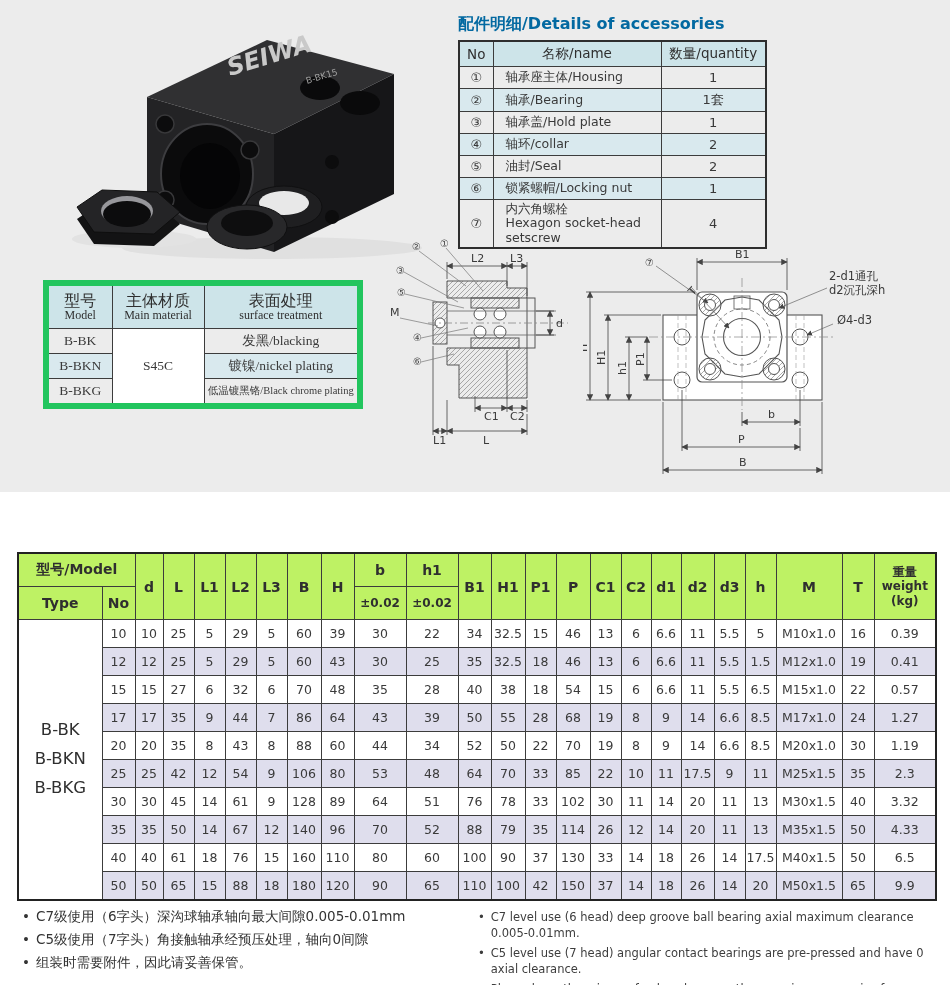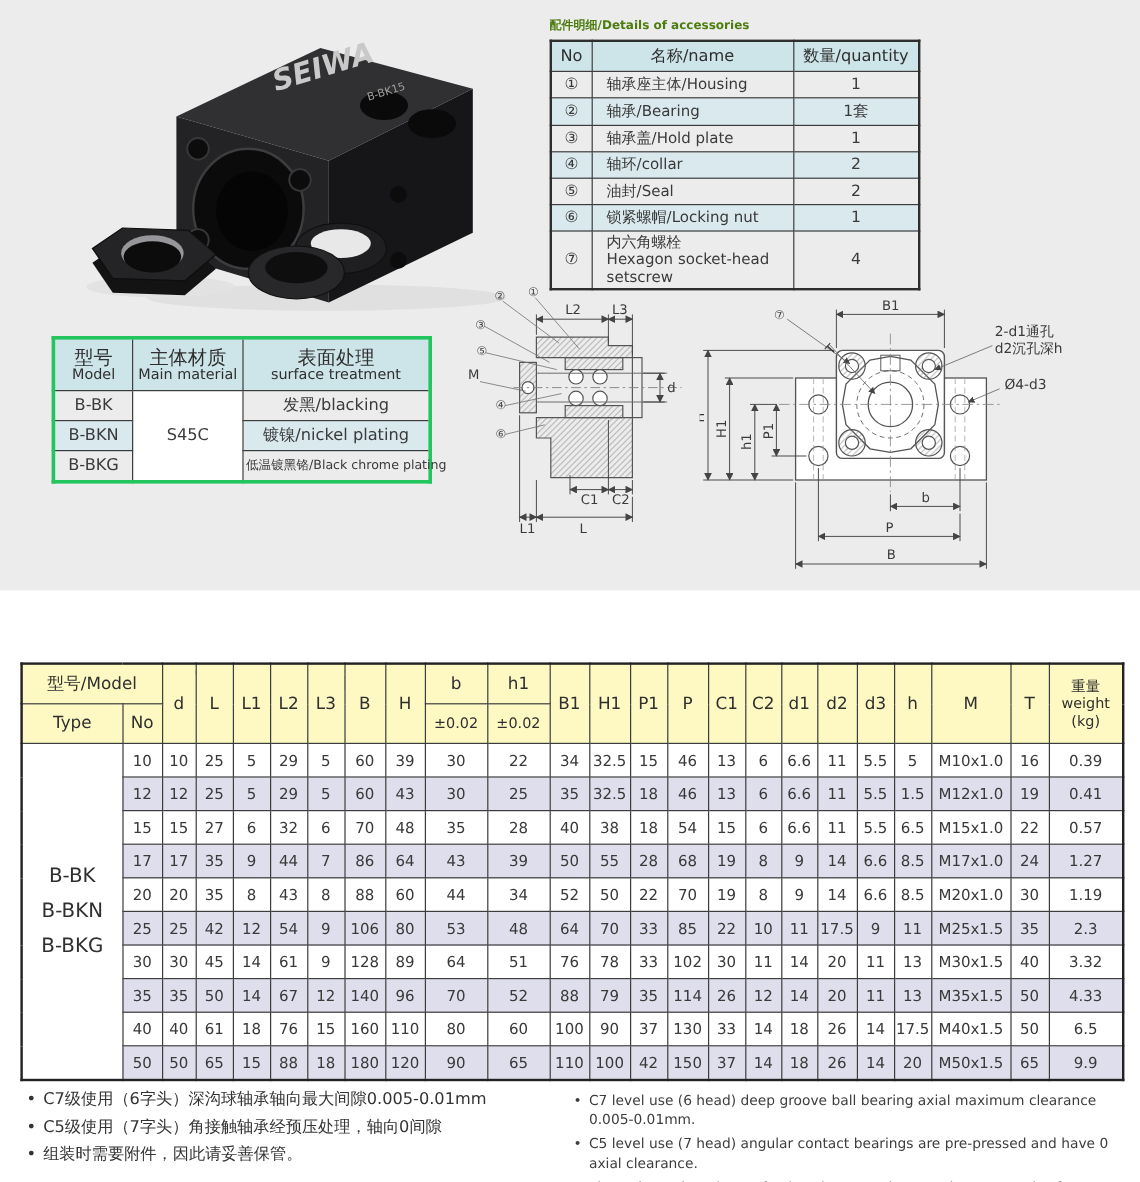--- a/index.html
+++ b/index.html
@@ -8,31 +8,31 @@
     font-family:"DejaVu Sans","Liberation Sans",sans-serif;color:#2f2f2f;
     -webkit-font-smoothing:antialiased;
   }
   .top-section{position:absolute;left:0;top:0;width:950px;height:492px;background:#ececec;}
 
   
   .photo{position:absolute;left:22px;top:2px;}
 
   
   .acc-block{position:absolute;left:458px;top:14px;width:312px;}
-  .acc-title{font-size:10px;font-weight:bold;color:#4d7c0f;margin-bottom:5px;}
+  .acc-title{font-size:16px;font-weight:bold;color:#0369a1;margin-bottom:5px;}
   table{border-collapse:collapse;}
   .acc-table{width:307px;border:2px solid #2e2e2e;table-layout:fixed;}
   .acc-table th,.acc-table td{border:1px solid #3c3c3c;text-align:center;font-size:13px;padding:2px 2px;}
   .acc-table th{background:#cde4e9;font-weight:normal;font-size:13.5px;height:20px;}
   .acc-table td{height:17px;color:#3a3a3a;}
   .acc-table td.name-cell{text-align:left;padding-left:12px;white-space:pre-line;line-height:1.15;font-size:12.5px;}
   .acc-table tr.alt-blue{background:#d9e9ee;}
 
   
-  .mat-table{position:absolute;left:43px;top:280px;width:316px;border:3px solid #22c55e;table-layout:fixed;}
+  .mat-table{position:absolute;left:43px;top:280px;width:316px;border:6px solid #22c55e;table-layout:fixed;font-family:Liberation Serif, serif;}
   .mat-table th,.mat-table td{border:1px solid #3c3c3c;text-align:center;padding:1px 2px;}
   .mat-table th{background:#cde4e9;font-weight:normal;height:40px;}
   .mat-table .h-cn{font-size:16px;line-height:1.1;}
   .mat-table .h-en{font-size:12px;line-height:1.1;}
   .mat-table td{height:22px;font-size:13.5px;color:#3a3a3a;}
   .mat-table tr.alt-blue td{background:#d9e9ee;}
   .mat-table td.mat-cell{background:#ffffff;}
   .mat-table td.treat-small{font-size:10.5px;white-space:nowrap;}
 
   
@@ -45,21 +45,21 @@
 
   
   .size-header{position:absolute;left:18px;top:504px;width:916px;display:flex;align-items:flex-end;justify-content:space-between;}
   .size-title-cn{font-size:27px;font-weight:500;color:#2d2d2d;letter-spacing:1px;}
   .size-title-sep{font-size:26px;color:#2d2d2d;margin:0 4px 0 6px;font-style:italic;}
   .size-title-en{font-size:22px;color:#2781ad;font-weight:500;}
   .unit-label{font-size:20px;color:#000000;padding-bottom:3px;font-weight:bold;}
 
   .size-table{position:absolute;left:17px;top:552px;width:918px;border:2px solid #222;table-layout:fixed;}
   .size-table th,.size-table td{border:1px solid #3c3c3c;text-align:center;padding:0 1px;}
-  .size-table th{background:#fef9c3;font-weight:normal;font-size:14px;height:32px;}
+  .size-table th{background:#bef264;font-weight:bold;font-size:14px;height:32px;}
   .size-table th.tol{font-size:12px;}
   .size-table th.weight-h{font-size:12px;line-height:1.2;}
   .size-table td{height:27px;font-size:12.5px;color:#3a3a3a;}
   .size-table tr.alt-lav td{background:#dfdeed;}
   .size-table td.type-cell{background:#ffffff !important;font-size:16.5px;line-height:1.75;color:#2f2f2f;}
   .pre{white-space:pre-line;}
 
   
   .notes-cn{position:absolute;left:22px;top:907px;width:450px;font-size:13.5px;color:#333;}
   .notes-en{position:absolute;left:478px;top:910px;width:465px;font-size:11.5px;color:#3d3d3d;}

